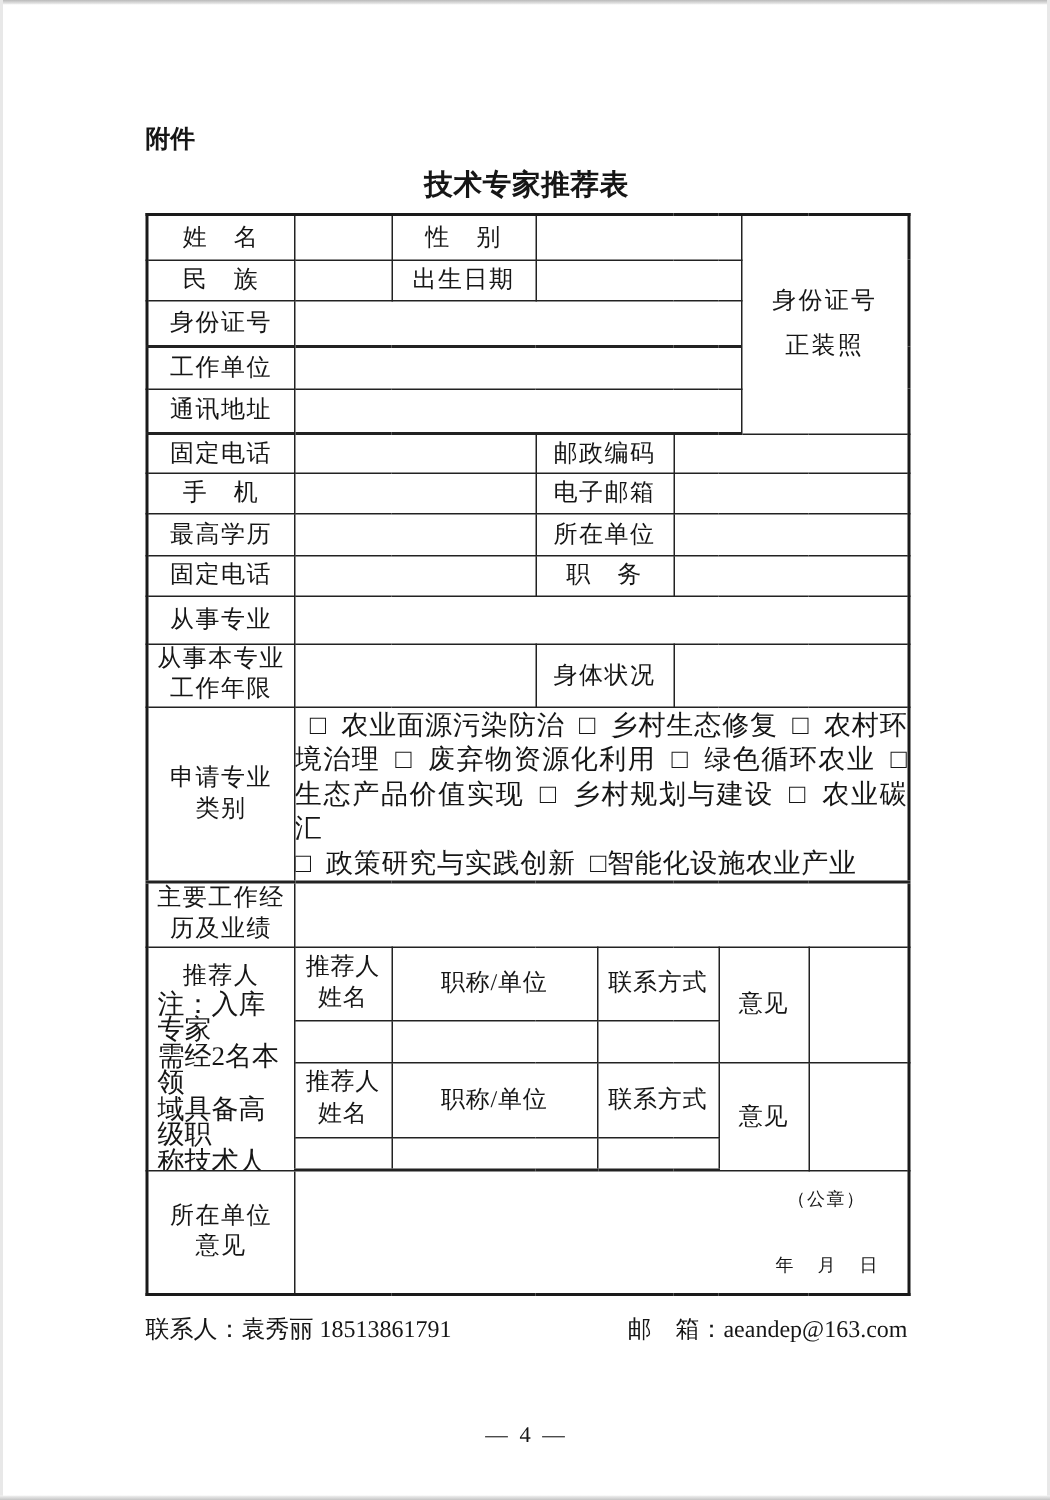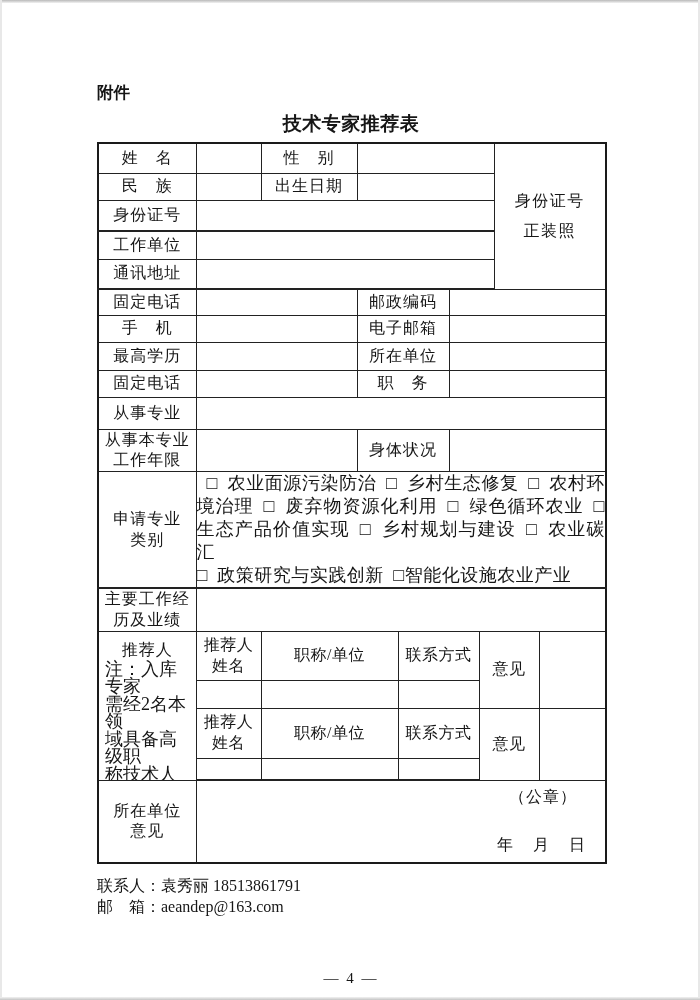--- a/index.html
+++ b/index.html
@@ -55,26 +55,26 @@
   .recl-inner { height:148px; display:flex; flex-direction:column;
     justify-content:space-between; padding:8px 4px 5px 4px; box-sizing:border-box; }
   .recl-title { text-align:center; letter-spacing:1px; font-size:16px; }
   .recl-note { text-align:left; font-size:18px; line-height:17.5px;
     white-space:pre-line; padding-left:2px; }
 
   td.rec-h { font-size:15.5px; letter-spacing:0.5px; }
 
   .seal-inner { height:56px; display:flex; flex-direction:column;
     align-items:flex-end; justify-content:center; gap:6px;
-    padding-right:18px; box-sizing:border-box; font-size:16px; }
+    padding-right:18px; box-sizing:border-box; font-size:12px; }
   .seal-line { margin-right:10px; letter-spacing:1px; }
   .date-line { letter-spacing:2px;margin-top:21px; }
 
   .contact-row { width:508px; display:flex; justify-content:space-between;
-    margin-top:12px; font-size:16px;flex-direction:column; }
+    margin-top:12px; font-size:16px; }
   .pagenum { text-align:center; margin-top:52px; font-size:15px; letter-spacing:2px; }
 </style>
 </head>
 <body>
 
 <div class="scan-edge-top"></div>
 <div class="scan-edge-left"></div>
 <div class="scan-edge-right"></div>
 
 <div class="page">

